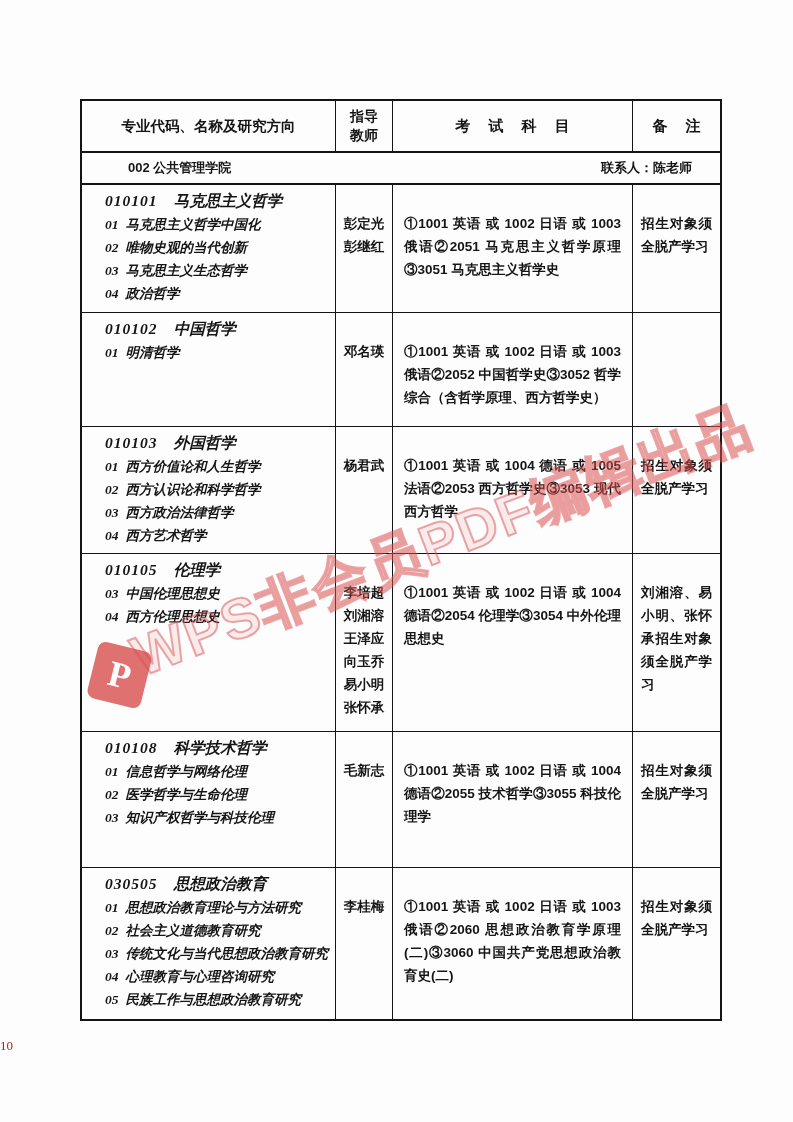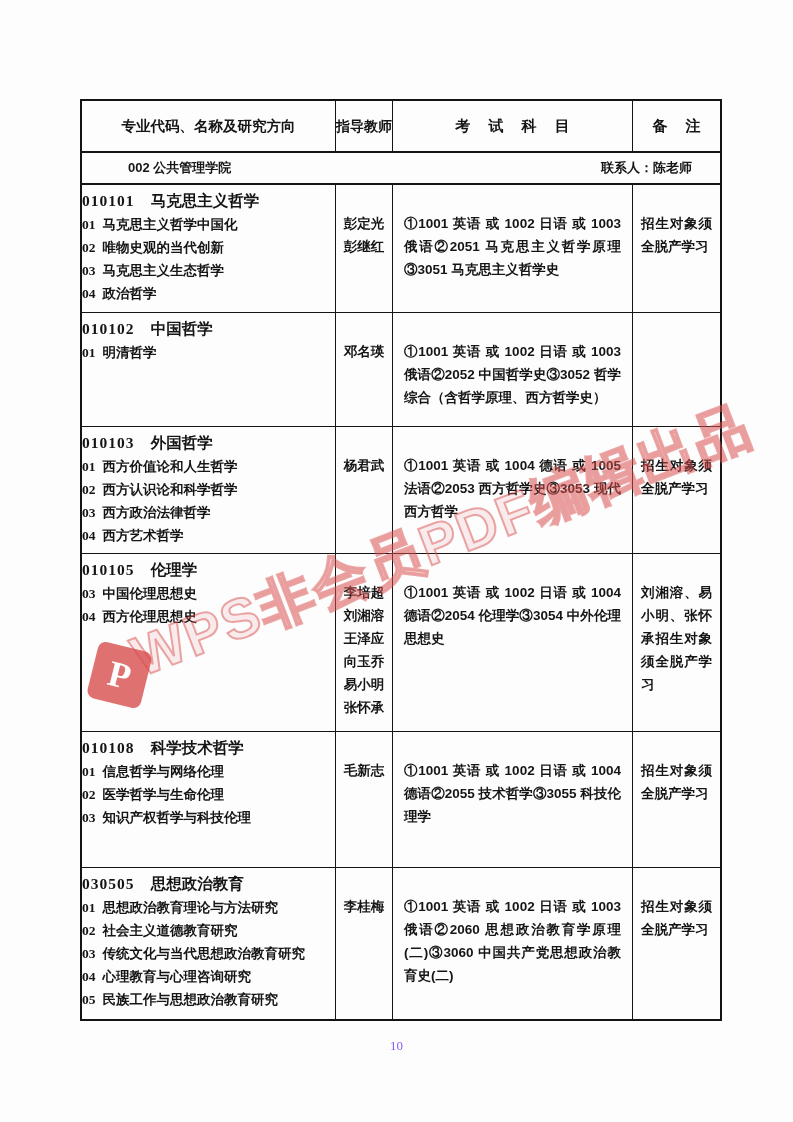--- a/index.html
+++ b/index.html
@@ -17,21 +17,21 @@
     border:2px solid #141414; box-sizing:border-box;
   }
   .thead {
     display:grid; grid-template-columns:254px 57px 240px 1fr;
     height:50px; border-bottom:2px solid #141414;
   }
   .th {
     display:flex; align-items:center; justify-content:center;
     font-weight:bold; font-size:14.5px; box-sizing:border-box;
   }
-  .th.c2 { flex-direction:row; line-height:19px; font-size:14px; }
+  .th.c2 { flex-direction:column; line-height:19px; font-size:14px; }
   .th.c3, .th.c4 { white-space:pre; word-spacing:14px; font-size:15px; }
   .vline { border-right:1.5px solid #141414; }
 
   .dept-row {
     display:flex; align-items:center; justify-content:space-between;
     height:32px; border-bottom:2px solid #141414;
     font-weight:bold; font-size:13px;
     padding:0 28px 0 46px; box-sizing:border-box;
   }
 
@@ -41,21 +41,21 @@
   }
   #sections .srow:last-child { border-bottom:none; }
   #sections .srow:nth-child(1){ min-height:128px; }
   #sections .srow:nth-child(2){ min-height:114px; }
   #sections .srow:nth-child(3){ min-height:124px; }
   #sections .srow:nth-child(4){ min-height:178px; }
   #sections .srow:nth-child(5){ min-height:136px; }
   #sections .srow:nth-child(6){ min-height:151px; }
 
   .cell { box-sizing:border-box; font-weight:bold; font-size:13.5px; line-height:23px; }
-  .cell.c1 { padding:4px 8px 6px 0; }
+  .cell.c1 { padding:4px 8px 6px 23px;font-style:italic; }
   .code-line { font-size:15.5px; height:24px; line-height:24px; white-space:nowrap; }
   .code-line .code { font-family:"Liberation Serif", serif; margin-right:12px; letter-spacing:1px; }
   .dir { white-space:nowrap; }
   .dir .n { font-family:"Liberation Serif", serif; margin-right:7px; }
   .cell.c2 { padding:27px 2px 5px; text-align:center; }
   .cell.c3 { padding:27px 11px 6px; text-align:justify; overflow-wrap:break-word; }
   .cell.c4 { padding:27px 8px 6px; text-align:justify; overflow-wrap:break-word; }
 
   
   .watermark-text {
@@ -70,22 +70,22 @@
     position:absolute; left:92px; top:646px; width:55px; height:58px;
     background:#d94f4f; opacity:0.80; border-radius:8px;
     transform:rotate(14deg);
     display:flex; align-items:center; justify-content:center;
     color:#fff; font-size:36px; font-weight:bold;
     font-family:"Liberation Serif", serif;
     pointer-events:none;
   }
 
   .page-number {
-    position:absolute; top:1038px; left:0; right:0; text-align:center;
-    font-family:"Liberation Serif", serif; font-size:13px; color:#8b5cf6;
+    position:absolute; top:1038px; left:0; right:0; text-align:left;
+    font-family:"Liberation Serif", serif; font-size:13px; color:#b91c1c;
   }
 </style>
 </head>
 <body>
 
 <div class="page">
 
   <div class="doc-table">
 
     <div class="thead">

